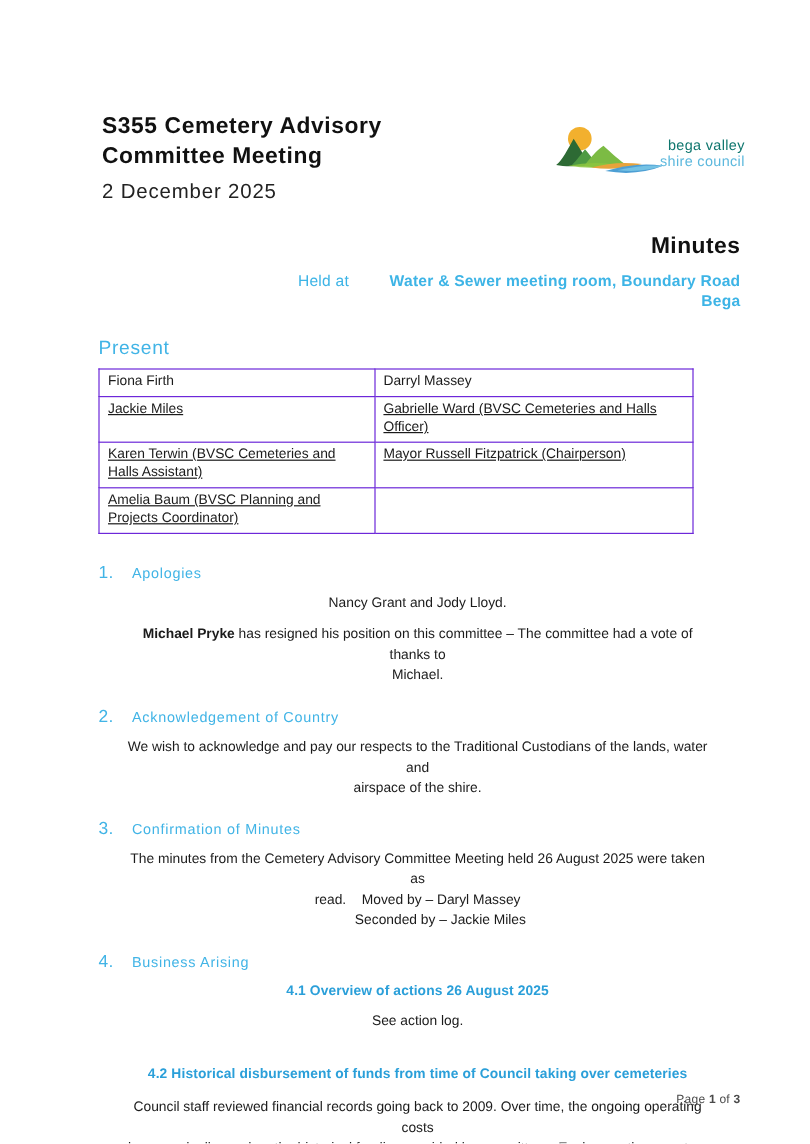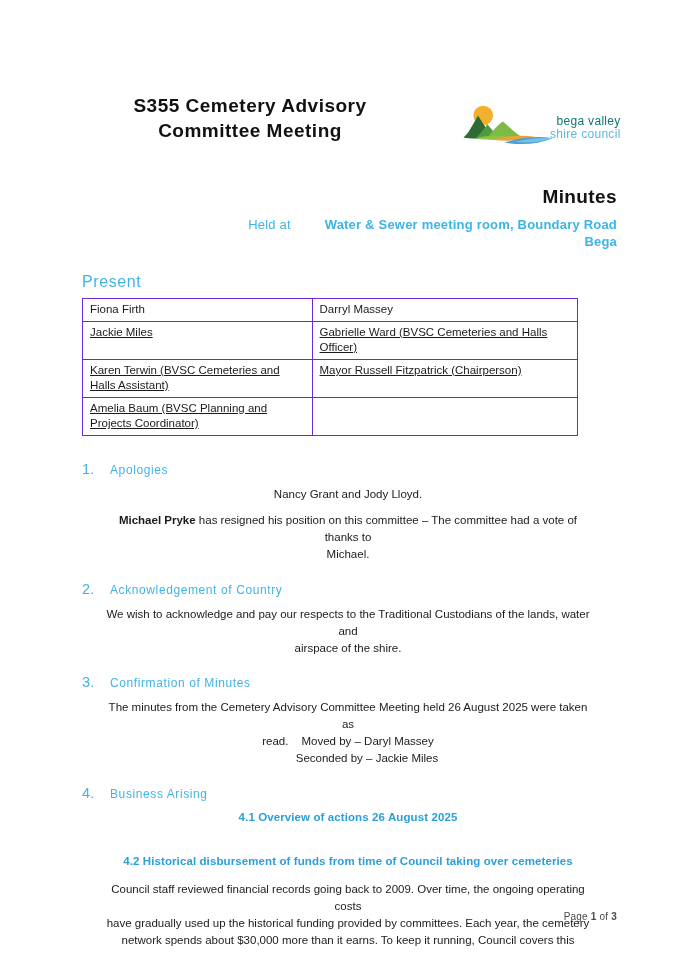--- a/index.html
+++ b/index.html
@@ -13,21 +13,21 @@
     color:#1b1b1b;
     overflow:hidden;
   }
   
   .doc-header {
     display:flex;
     justify-content:space-between;
     align-items:flex-start;
     padding:93px 48px 0 85px;
   }
-  .title-block { width:330px; text-align:center; }
+  .title-block { width:330px; }
   .doc-title {
     font-size:19px; line-height:25px; font-weight:bold;
     letter-spacing:0.5px; color:#111;
   }
   .doc-date {
     margin-top:7px; font-size:17px; letter-spacing:0.7px; color:#222;
   }
   .logo { display:flex; align-items:center; width:165px; margin-top:2px; }
   .logo-art { flex:0 0 auto; }
   .logo-text { margin-left:-4px; text-align:right; line-height:13px; letter-spacing:0.3px; }
@@ -85,20 +85,21 @@
 <body>
 
 <div class="page">
 
   <div class="doc-header">
     <div class="title-block">
       <div class="doc-title">
         <span>S355 Cemetery Advisory</span><br>
         <span>Committee Meeting</span>
       </div>
+      <div class="doc-date">2 December 2025</div>
     </div>
 
     <div class="logo">
       <svg class="logo-art" width="92" height="66" viewBox="0 0 126 66" xmlns="http://www.w3.org/2000/svg">
         <circle cx="29" cy="16" r="13.5" fill="#f2b02e"></circle>
         <path d="M2 46 C9 41, 15 28, 22 16 C27 24, 33 34, 41 45 C28 48, 12 48, 2 46 Z" fill="#2d6a34"></path>
         <path d="M20 46 C26 40, 31 33, 35 28 C40 34, 45 41, 50 46 C40 48, 28 48, 20 46 Z" fill="#4e9a43"></path>
         <path d="M34 47 C44 34, 51 27, 56 24 C64 31, 74 41, 84 47 C66 50, 46 50, 34 47 Z" fill="#7cbb44"></path>
         <path d="M16 47 Q44 41 72 46 Q46 52 16 47 Z" fill="#8dc63f" opacity="0.85"></path>
         <path d="M42 49 Q70 41 100 45 Q73 53 42 49 Z" fill="#e8a33b"></path>
@@ -174,20 +175,21 @@
         <span class="indent-line">Seconded by – Jackie Miles</span>
       </p>
     </div>
 
     <div class="section-heading s4">
       <span class="sec-num">4.</span>
       <span class="sec-title">Business Arising</span>
     </div>
     <div class="section-body">
       <div class="sub-heading">4.1 Overview of actions 26 August 2025</div>
+      <div class="sub-body">See action log.</div>
       <div class="sub-heading gap-big">4.2 Historical disbursement of funds from time of Council taking over cemeteries</div>
       <div class="sub-body para">Council staff reviewed financial records going back to 2009. Over time, the ongoing operating costs
 have gradually used up the historical funding provided by committees. Each year, the cemetery
 network spends about $30,000 more than it earns. To keep it running, Council covers this shortfall</div>
     </div>
 
   </div>
 
   <div class="page-footer">
     <span>Page </span><span class="b">1</span><span> of </span><span class="b">3</span>

